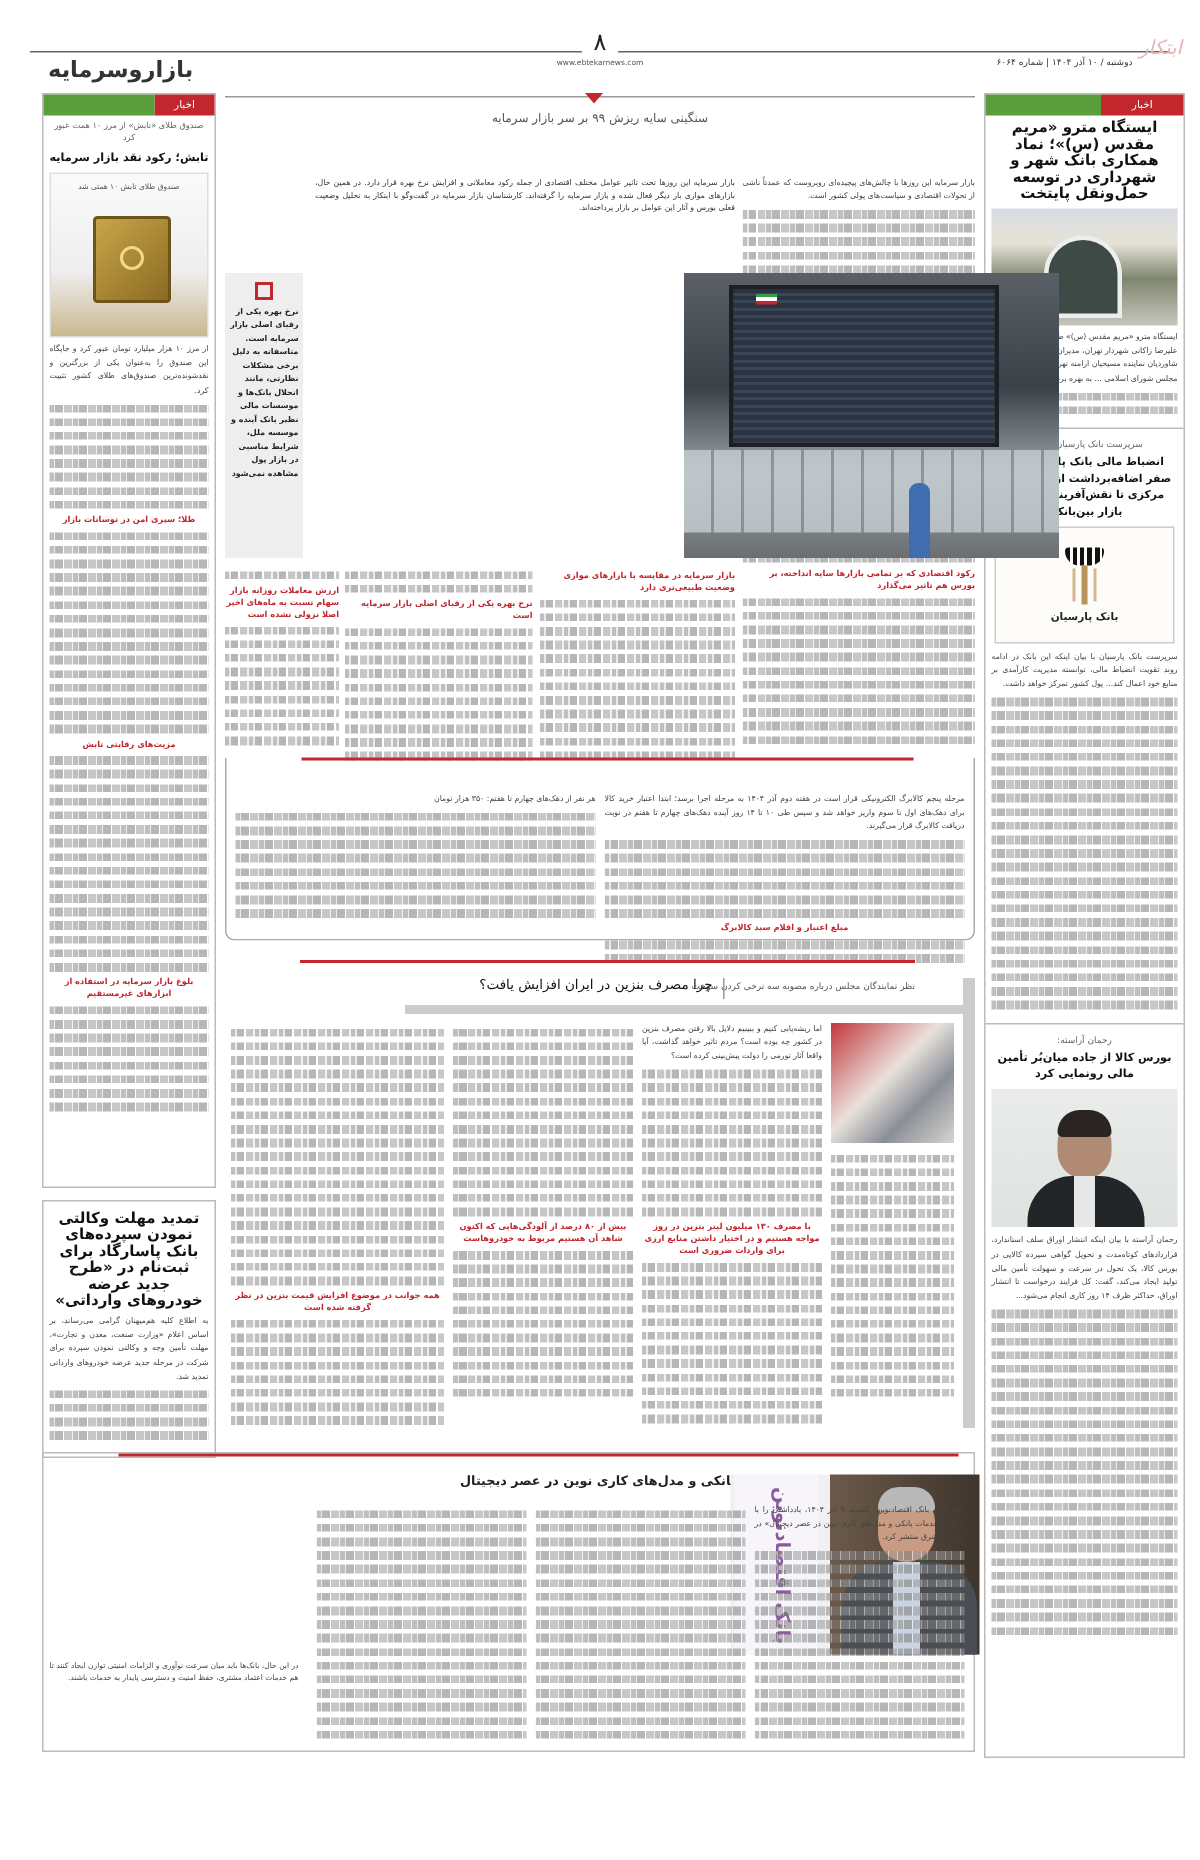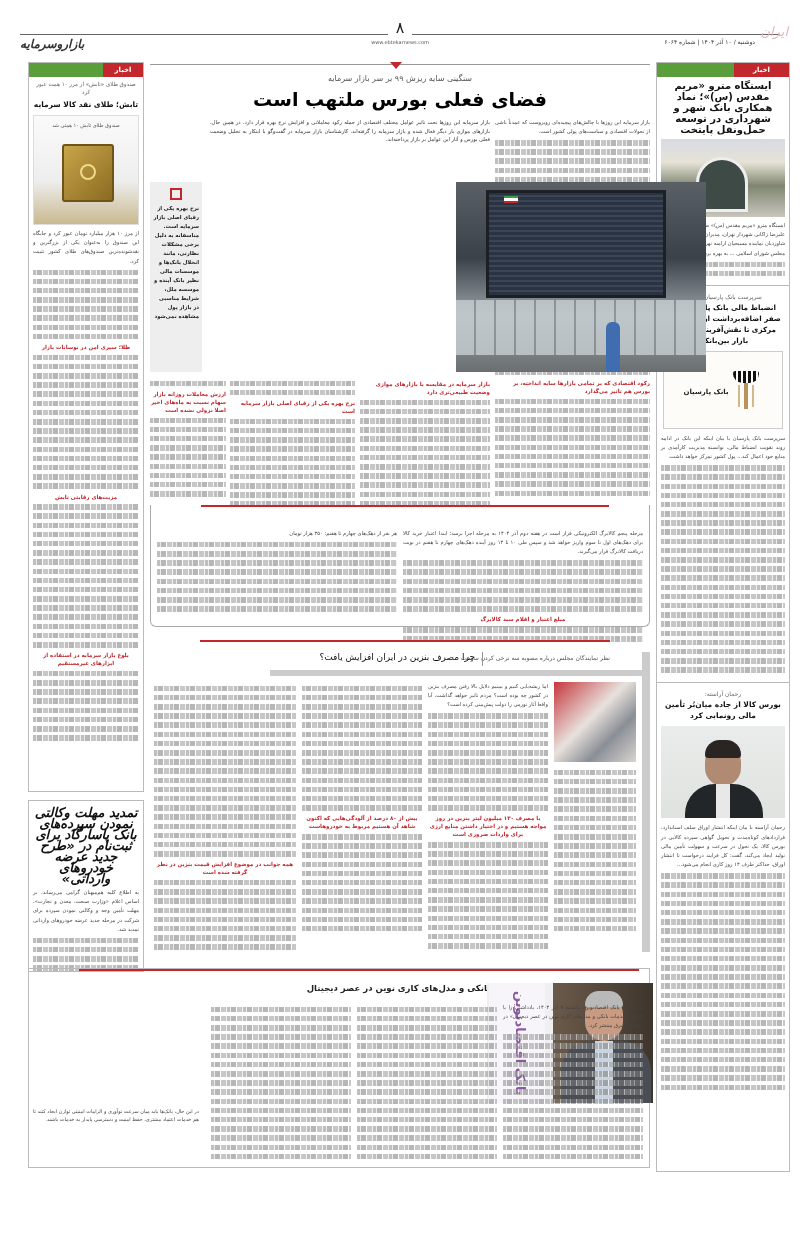--- a/index.html
+++ b/index.html
@@ -4,36 +4,36 @@
 <style>
   * { box-sizing: border-box; margin: 0; padding: 0; }
   body { width: 800px; height: 1240px; background: #fff; font-family: "DejaVu Sans", sans-serif; color: #222; overflow: hidden; position: relative; direction: rtl; }
   .abs { position: absolute; }
   .txt { font-size: 5.2px; line-height: 9.2px; color: #444; text-align: justify; }
   .txt .p { display: block; margin-bottom: 2px; }
   .filler { display:block; height: 5.5px; margin: 3.7px 0; background: repeating-linear-gradient(90deg,#8a8a8a 0 3px,#d9d9d9 3px 4px,#7b7b7b 4px 9px,#fff 9px 10px,#999 10px 15px,#e6e6e6 15px 16px); opacity:.55; }
   .redsub { font-size: 5.5px; color: #c1272d; font-weight: bold; text-align: center; margin: 3px 0; display:block; line-height: 8px;}
   .box { border: 1px solid #bbb; }
   .label-bar { height: 14px; display: flex; }
-  .label-bar .lbl { background: #c1272d; color: #fff; font-size: 7px; font-weight: bold; padding: 0 8px; line-height: 14px; width: 55px; text-align: center; }
+  .label-bar .lbl { background: #c1272d; color: #fff; font-size: 7px; font-weight: normal; padding: 0 8px; line-height: 14px; width: 55px; text-align: center; }
   .label-bar .grn { background: #5a9e3b; flex: 1; }
   h3 { font-size: 9px; font-weight: bold; text-align: center; line-height: 13px; color: #111; }
   .kicker { font-size: 6px; color: #666; text-align: center; line-height: 10px; }
   .photo { background: #999; overflow: hidden; position: relative; }
 </style>
 </head>
 <body>
 
 <div class="abs" style="left:0;top:0;width:800px;height:58px;">
   <div class="abs" style="left:20px;right:20px;top:34px;height:1px;background:#666;"></div>
-  <div class="abs" style="right:12px;top:24px;width:26px;height:24px;color:#e5b3b7;font-size:13px;font-family:'DejaVu Serif',serif;font-style:italic;">ایران</div>
+  <div class="abs" style="right:12px;top:24px;width:26px;height:24px;color:#e5b3b7;font-size:13px;font-family:'DejaVu Serif',serif;font-style:italic;">ابتکار</div>
   <div class="abs" style="right:45px;top:38px;font-size:6px;color:#333;">دوشنبه / ۱۰ آذر ۱۴۰۴ | شماره ۶۰۶۴</div>
   <div class="abs" style="left:388px;top:18px;width:24px;text-align:center;font-size:16px;background:#fff;color:#222;">۸</div>
   <div class="abs" style="left:350px;top:39px;width:100px;text-align:center;font-size:5px;color:#555;direction:ltr;">www.ebtekarnews.com</div>
-  <div class="abs" style="left:20px;top:37px;font-size:12px;font-weight:bold;color:#333;font-style:italic;">بازاروسرمایه</div>
+  <div class="abs" style="left:32px;top:37px;font-size:15px;font-weight:bold;color:#333;">بازاروسرمایه</div>
 </div>
 
 <div class="abs box" style="left:656px;top:62px;width:134px;height:1110px;">
   <div class="label-bar">
     <span class="lbl">اخبار</span>
     <span class="grn"></span>
   </div>
   <div style="padding:3px 4px;">
     <h3 style="font-size:10px;line-height:11px;">ایستگاه مترو «مریم مقدس (س)»؛ نماد همکاری بانک شهر و شهرداری در توسعه حمل‌ونقل پایتخت</h3>
     <div class="photo" style="height:78px;margin:4px 0;background:linear-gradient(180deg,#d7dbe2 0%,#e6e2d6 30%,#7f8670 60%,#c9c6bd 100%);">
@@ -41,21 +41,21 @@
     </div>
     <div class="txt">
       <span class="p">ایستگاه مترو «مریم مقدس (س)» طی مراسمی با حضور علیرضا زاکانی شهردار تهران، مدیران ارشد بانک شهر، آرا شاوردیان نماینده مسیحیان ارامنه تهران و شمال کشور در مجلس شورای اسلامی ... به بهره برداری رسید.</span>
       <span class="filler"></span>
         <span class="filler"></span>
     </div>
   </div>
   <div style="border-top:1px solid #bbb;margin-top:2px;padding:6px 4px;">
     <div class="kicker">سرپرست بانک پارسیان خبر داد</div>
     <h3 style="font-size:7.2px;line-height:11px;">انضباط مالی بانک پارسیان؛ از صفر اضافه‌برداشت از منابع بانک مرکزی تا نقش‌آفرینی مؤثر در بازار بین‌بانکی</h3>
-    <div style="height:78px;margin:5px 2px;border:1px solid #ccc;display:flex;flex-direction:row;align-items:center;justify-content:center;background:#fdfcf8;">
+    <div style="height:78px;margin:5px 2px;border:1px solid #ccc;display:flex;flex-direction:column;align-items:center;justify-content:center;background:#fdfcf8;">
       <div style="width:34px;height:38px;position:relative;">
         <div style="position:absolute;left:4px;top:0;width:26px;height:12px;background:repeating-linear-gradient(90deg,#111 0 3px,transparent 3px 5px);border-radius:3px 3px 12px 12px;"></div>
         <div style="position:absolute;left:15px;top:12px;width:4px;height:26px;background:#b8935a;"></div>
         <div style="position:absolute;left:9px;top:14px;width:2px;height:22px;background:#d4b88c;"></div>
         <div style="position:absolute;left:23px;top:14px;width:2px;height:22px;background:#d4b88c;"></div>
       </div>
       <div style="font-size:7px;font-weight:bold;margin-top:4px;">بانک پارسیان</div>
     </div>
     <div class="txt">
       <span class="p">سرپرست بانک پارسیان با بیان اینکه این بانک در ادامه روند تقویت انضباط مالی، توانسته مدیریت کارآمدی بر منابع خود اعمال کند... پول کشور تمرکز خواهد داشت.</span>
@@ -123,21 +123,21 @@
   </div>
 </div>
 
 <div class="abs box" style="left:28px;top:62px;width:116px;height:730px;">
   <div class="label-bar">
     <span class="lbl" style="width:40px;">اخبار</span>
     <span class="grn"></span>
   </div>
   <div style="padding:3px 4px;">
     <div class="kicker" style="font-size:5.5px;line-height:8px;">صندوق طلای «تابش» از مرز ۱۰ همت عبور کرد</div>
-    <h3 style="font-size:7.5px;margin:2px 0;">تابش؛ طلای نقد کالا سرمایه</h3>
+    <h3 style="font-size:7.5px;margin:2px 0;">تابش؛ رکود نقد بازار سرمایه</h3>
     <div style="height:110px;margin:4px 0;border:1px solid #ddd;background:linear-gradient(180deg,#fafafa,#eee 60%,#c9b98f);position:relative;">
       <div style="font-size:5px;text-align:center;padding-top:6px;color:#555;">صندوق طلای تابش ۱۰ همتی شد</div>
       <div style="position:absolute;left:28px;top:28px;width:52px;height:58px;background:linear-gradient(135deg,#c9a54a,#8a6b22);border:2px solid #6e5418;border-radius:3px;">
         <div style="position:absolute;left:16px;top:18px;width:16px;height:16px;border-radius:8px;border:2px solid #f0d98a;"></div>
       </div>
     </div>
     <div class="txt">
       <span class="p">از مرز ۱۰ هزار میلیارد تومان عبور کرد و جایگاه این صندوق را به‌عنوان یکی از بزرگترین و نقدشونده‌ترین صندوق‌های طلای کشور تثبیت کرد.</span>
       <span class="filler"></span>
         <span class="filler"></span>
@@ -187,35 +187,34 @@
         <span class="filler"></span>
         <span class="filler"></span>
         <span class="filler"></span>
         <span class="filler"></span>
         <span class="filler"></span>
     </div>
   </div>
 </div>
 
 <div class="abs box" style="left:28px;top:800px;width:116px;height:172px;padding:6px 4px;">
-  <h3 style="font-size:13px;line-height:11px;font-style:italic;">تمدید مهلت وکالتی نمودن سپرده‌های بانک پاسارگاد برای ثبت‌نام در «طرح جدید عرضه خودروهای وارداتی»</h3>
+  <h3 style="font-size:10px;line-height:11px;">تمدید مهلت وکالتی نمودن سپرده‌های بانک پاسارگاد برای ثبت‌نام در «طرح جدید عرضه خودروهای وارداتی»</h3>
   <div class="txt" style="margin-top:4px;">
     <span class="p">به اطلاع کلیه هم‌میهنان گرامی می‌رساند، بر اساس اعلام «وزارت صنعت، معدن و تجارت»، مهلت تأمین وجه و وکالتی نمودن سپرده برای شرکت در مرحله جدید عرضه خودروهای وارداتی تمدید شد.</span>
     <span class="filler"></span>
       <span class="filler"></span>
       <span class="filler"></span>
       <span class="filler"></span>
   </div>
 </div>
 
 <div class="abs" style="left:150px;top:62px;width:500px;height:440px;">
   <div class="abs" style="left:0;right:0;top:2px;height:1px;background:#999;"></div>
   <div class="abs" style="left:240px;top:0;width:0;height:0;border-left:6px solid transparent;border-right:6px solid transparent;border-top:7px solid #c1272d;"></div>
   <div class="abs kicker" style="left:0;right:0;top:12px;font-size:8px;color:#555;">سنگینی سایه ریزش ۹۹ بر سر بازار سرمایه</div>
-  <div class="abs" style="left:0;right:0;top:26px;text-align:center;font-size:19px;font-weight:900;color:#000;">فضای فعلی بورس ملتهب است</div>
   <div class="abs txt" style="left:60px;right:160px;top:56px;font-size:5.2px;line-height:8.5px;color:#333;">بازار سرمایه این روزها تحت تاثیر عوامل مختلف اقتصادی از جمله رکود معاملاتی و افزایش نرخ بهره قرار دارد. در همین حال، بازارهای موازی بار دیگر فعال شده و بازار سرمایه را گرفته‌اند. کارشناسان بازار سرمایه در گفت‌وگو با ابتکار به تحلیل وضعیت فعلی بورس و آثار این عوامل بر بازار پرداخته‌اند.</div>
 
   <div class="abs txt" style="right:0;top:56px;width:155px;">
     <span class="p">بازار سرمایه این روزها با چالش‌های پیچیده‌ای روبروست که عمدتاً ناشی از تحولات اقتصادی و سیاست‌های پولی کشور است.</span>
     <span class="filler"></span>
       <span class="filler"></span>
       <span class="filler"></span>
       <span class="filler"></span>
       <span class="filler"></span>
       <span class="filler"></span>

